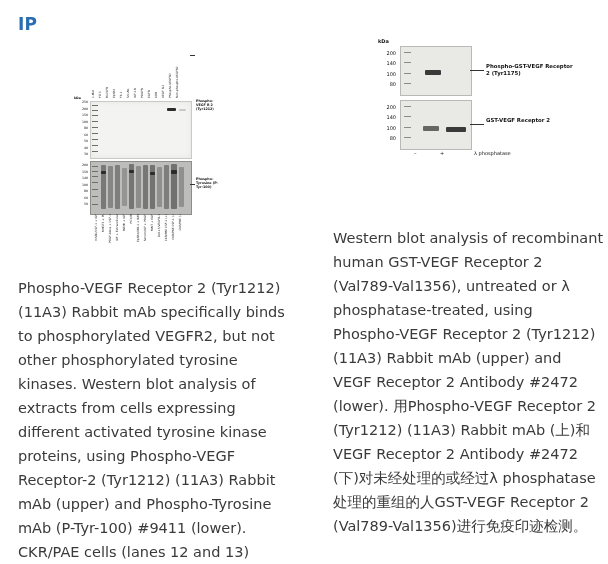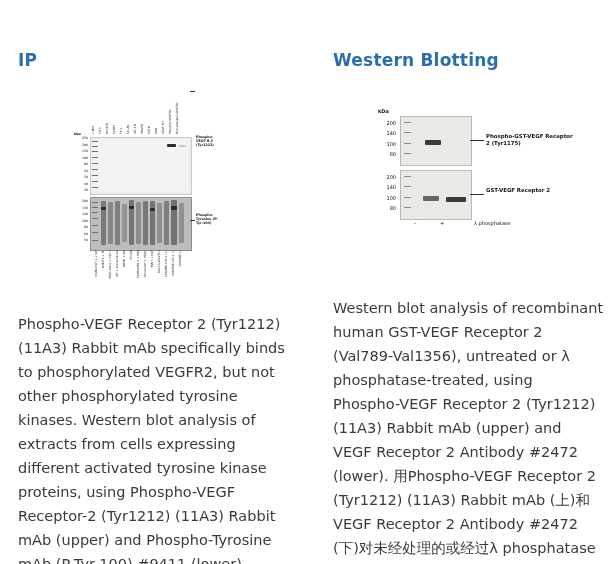--- a/index.html
+++ b/index.html
@@ -2,21 +2,21 @@
 <html><head>
 <meta charset="utf-8">
 <title>VEGF Receptor 2 Antibody Data</title>
 <style>
   html,body{margin:0;padding:0;}
   body{
     width:608px;height:564px;background:#ffffff;
     font-family:"DejaVu Sans","Liberation Sans",sans-serif;
     color:#333333;overflow:hidden;position:relative;
   }
-  .page{position:relative;width:608px;height:440px;margin-top:36px;}
+  .page{position:relative;width:608px;height:440px;}
   .col{position:absolute;top:0;}
   .col-left{left:0;width:318px;}
   .col-right{left:318px;width:290px;}
 
   .heading{
     font-family:"DejaVu Sans","Liberation Sans",sans-serif;
     font-size:17px;font-weight:bold;color:#2a6db0;
     letter-spacing:.2px;
   }
   .col-left .heading{padding:14px 0 0 18px;}
@@ -237,21 +237,20 @@
       </div>
     </div>
 
     <div class="body-text" style="margin-top:56px;">
       <p>Phospho-VEGF Receptor 2 (Tyr1212) (11A3) Rabbit mAb specifically binds to phosphorylated VEGFR2, but not other phosphorylated tyrosine kinases. Western blot analysis of extracts from cells expressing different activated tyrosine kinase proteins, using Phospho-VEGF Receptor-2 (Tyr1212) (11A3) Rabbit mAb (upper) and Phospho-Tyrosine mAb (P-Tyr-100) #9411 (lower). CKR/PAE cells (lanes 12 and 13) express chimeric receptors containing human CSF-1 extracellular binding domain/mouse VEGF receptor-2</p>
     </div>
   </div>
 
   <div class="col col-right">
 
-    <div class="heading">Western Blotting</div>
 
     <div class="fig fig-right">
       <div class="rfig">
 
         <div class="r-kda">kDa</div>
 
         <div class="r-mw" style="top:17px;">200</div>
         <div class="r-mw" style="top:27px;">140</div>
         <div class="r-mw" style="top:38px;">100</div>
         <div class="r-mw" style="top:48px;">80</div>

